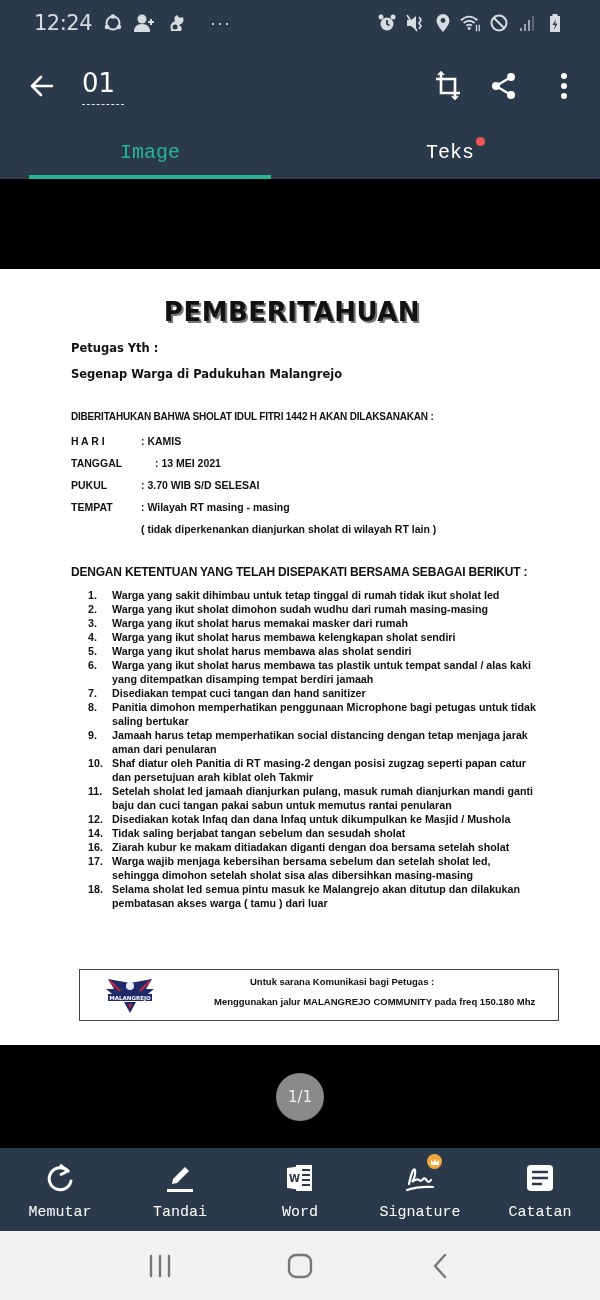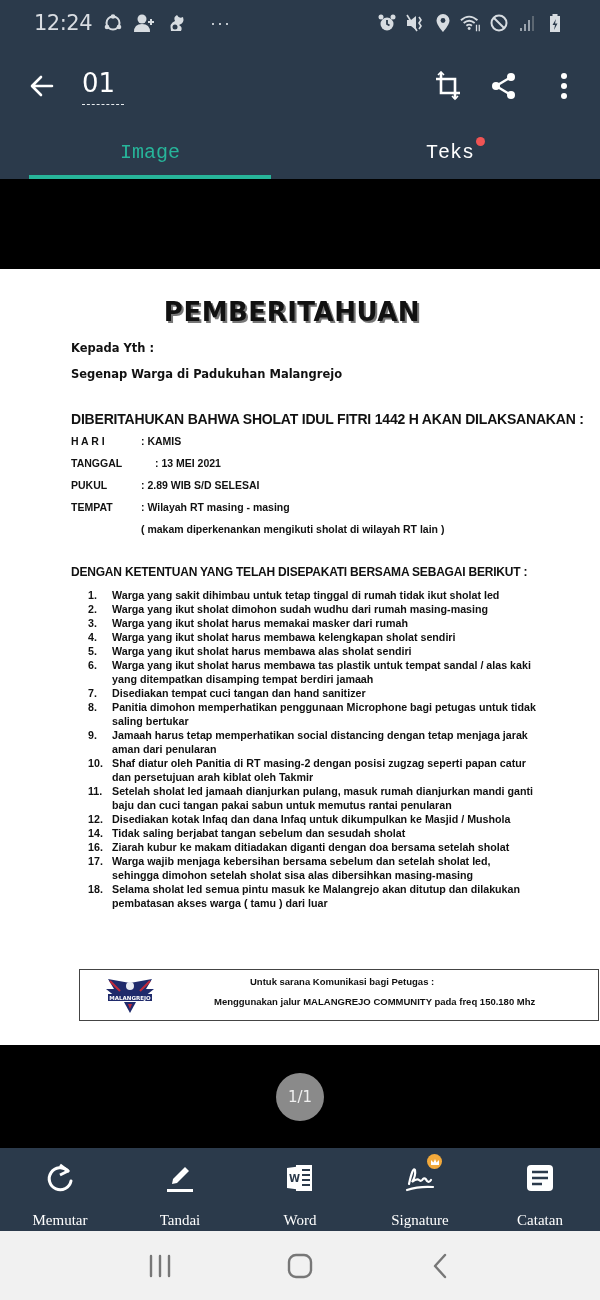--- a/index.html
+++ b/index.html
@@ -54,53 +54,53 @@
     font-family: "Liberation Sans", sans-serif;
     margin-top: 20px;
   }
   .page-title {
     position: absolute; left: 0; top: 28px; width: 584px; text-align: center;
     font-family: "DejaVu Sans", sans-serif; font-size: 26px; font-weight: bold; color: #111;
     letter-spacing: 0.5px;
     text-shadow: 2px 2px 0 #777;
   }
   .addr { position: absolute; left: 71px; font-size: 11.5px; font-weight: bold; color: #111; font-family: "DejaVu Sans", sans-serif; }
-  .notice { position: absolute; left: 71px; top: 142px; font-size: 14px; font-weight: bold; font-family: "Liberation Sans Narrow", "Liberation Sans", sans-serif; letter-spacing: -0.2px; }
+  .notice { position: absolute; left: 71px; top: 142px; font-size: 10px; font-weight: bold; font-family: "Liberation Sans Narrow", "Liberation Sans", sans-serif; letter-spacing: -0.2px; }
   .info-row { position: absolute; left: 71px; font-size: 10.5px; font-weight: bold; display: flex; }
   .info-key { width: 70px; }
   .info-val { }
   .info-note { position: absolute; left: 141px; font-size: 10.5px; font-weight: bold; }
   .rules-head { position: absolute; left: 71px; top: 296px; font-size: 12px; font-weight: bold; letter-spacing: -0.2px; }
   .rules { position: absolute; left: 88px; top: 319px; width: 450px; list-style: none; }
   .rule { display: flex; font-size: 10.7px; font-weight: bold; line-height: 14px; }
   .rule-num { width: 24px; flex-shrink: 0; }
   .rule-text { flex: 1; }
 
   .comm-box {
-    position: absolute; left: 79px; top: 700px; width: 520px; height: 52px;
+    position: absolute; left: 79px; top: 700px; width: 480px; height: 52px;
     border: 1px solid #444; display: flex; align-items: center;
   }
   .comm-logo { position: absolute; left: 24px; top: 7px; width: 52px; height: 38px; }
   .comm-line1 { position: absolute; left: 170px; top: 6px; font-size: 9.5px; font-weight: bold; }
   .comm-line2 { position: absolute; left: 134px; top: 26px; font-size: 9.5px; font-weight: bold; }
 
   .page-indicator {
     position: absolute; left: 276px; top: 894px; width: 48px; height: 48px; border-radius: 50%;
     background: #8a8a8a; color: #f0f0f0; display: flex; align-items: center; justify-content: center;
     font-size: 15px; font-family: "DejaVu Sans", sans-serif;
   }
 
   
   .toolbar {
     position: absolute; left: 0; top: 1148px; width: 600px; height: 83px;
     background: #2b3a4b; display: flex;
   }
   .tool { width: 120px; height: 83px; display: flex; flex-direction: column; align-items: center; cursor: pointer; position: relative; }
   .tool-icon { margin-top: 12px; width: 36px; height: 36px; display: flex; align-items: center; justify-content: center; }
-  .tool-label { margin-top: 16px; color: #ffffff; font-size: 15px; font-family: Liberation Serif, serif; }
+  .tool-label { margin-top: 8px; color: #ffffff; font-size: 15px; font-family: Liberation Mono, monospace; }
   .crown { position: absolute; left: 67px; top: 6px; width: 15px; height: 15px; border-radius: 50%; background: #f2a93b; display: flex; align-items: center; justify-content: center; }
 
   
   .navbar {
     position: absolute; left: 0; top: 1231px; width: 600px; height: 69px;
     background: #f1f1f1; display: flex; justify-content: space-around; align-items: center; padding: 0 90px;
   }
   .nav-btn { width: 60px; height: 50px; display: flex; align-items: center; justify-content: center; cursor: pointer; }
 </style>
 </head>
@@ -227,42 +227,42 @@
   </div>
   <div class="tab">
     <span class="tab-label inactive">Teks</span>
   </div>
 </div>
 <div class="tab-dot"></div>
 
 <div class="viewer">
   <div class="page">
     <div class="page-title">PEMBERITAHUAN</div>
-    <div class="addr" style="top:72px;">Kepada Yth :</div>
+    <div class="addr" style="top:72px;">Petugas Yth :</div>
     <div class="addr" style="top:98px;">Segenap Warga di Padukuhan Malangrejo</div>
 
     <div class="notice">DIBERITAHUKAN BAHWA SHOLAT IDUL FITRI 1442  H AKAN DILAKSANAKAN :</div>
 
     <div class="info-row" style="top:166px;">
       <span class="info-key">H A R I</span>
       <span class="info-val">: KAMIS</span>
     </div>
     <div class="info-row" style="top:188px;gap:14px;">
       <span class="info-key">TANGGAL</span>
       <span class="info-val">: 13 MEI 2021</span>
     </div>
     <div class="info-row" style="top:210px;">
       <span class="info-key">PUKUL</span>
-      <span class="info-val">: 2.89 WIB S/D SELESAI</span>
+      <span class="info-val">: 3.70 WIB S/D SELESAI</span>
     </div>
     <div class="info-row" style="top:232px;">
       <span class="info-key">TEMPAT</span>
       <span class="info-val">: Wilayah RT masing - masing</span>
     </div>
-    <div class="info-note" style="top:254px;">( makam diperkenankan  mengikuti sholat  di wilayah RT lain )</div>
+    <div class="info-note" style="top:254px;">( tidak diperkenankan  dianjurkan sholat  di wilayah RT lain )</div>
 
     <div class="rules-head">DENGAN KETENTUAN YANG TELAH DISEPAKATI BERSAMA SEBAGAI  BERIKUT :</div>
 
     <ul class="rules">
       <li class="rule">
           <span class="rule-num">1.</span>
           <span class="rule-text">Warga yang sakit dihimbau untuk tetap tinggal di rumah tidak ikut sholat Ied</span>
         </li>
       <li class="rule">
           <span class="rule-num">2.</span>

